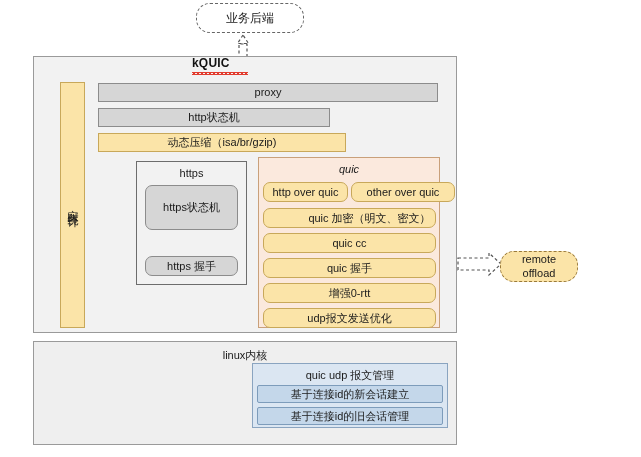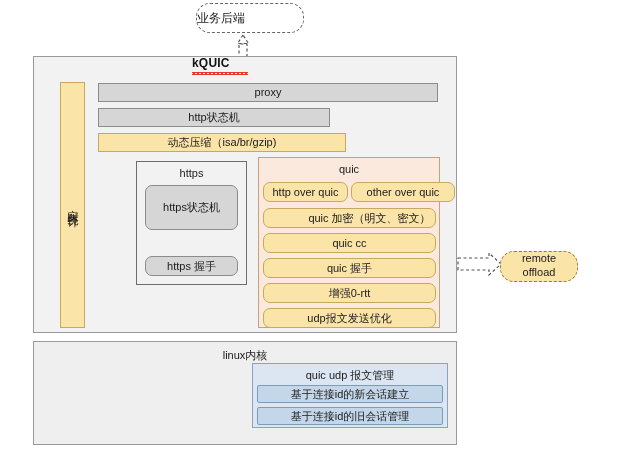--- a/index.html
+++ b/index.html
@@ -79,21 +79,21 @@
     right: 0;
     text-align: center;
     font-size: 11px;
     color: #1a1a1a;
   }
 
   
   .pill {
     display: flex;
     align-items: center;
-    justify-content: flex-start;
+    justify-content: center;
     text-align: center;
     border-radius: 14px;
     border: 1px dashed #666;
     line-height: 1.25;
   }
   .pill-white { background: #ffffff; }
   .pill-yellow { background: #fbe4a8; border-color: #9a7a3a; }
 
   
   .vbar {
@@ -164,21 +164,21 @@
 
 <div class="abs bar gray-round" style="left:145px; top:185px; width:93px; height:45px;">
   <span>https状态机</span>
 </div>
 
 <div class="abs bar gray-round" style="left:145px; top:256px; width:93px; height:20px;">
   <span>https 握手</span>
 </div>
 
 <div class="abs quic-box" style="left:258px; top:157px; width:182px; height:171px;">
-  <div class="group-title" style="top:5px;">quic</div>
+  <div class="group-title" style="top:5px;font-style:italic;">quic</div>
 </div>
 
 <div class="abs bar yellow-round" style="left:263px; top:182px; width:85px; height:20px;">
   <span>http over quic</span>
 </div>
 
 <div class="abs bar yellow-round" style="left:351px; top:182px; width:104px; height:20px;">
   <span>other over quic</span>
 </div>
 

